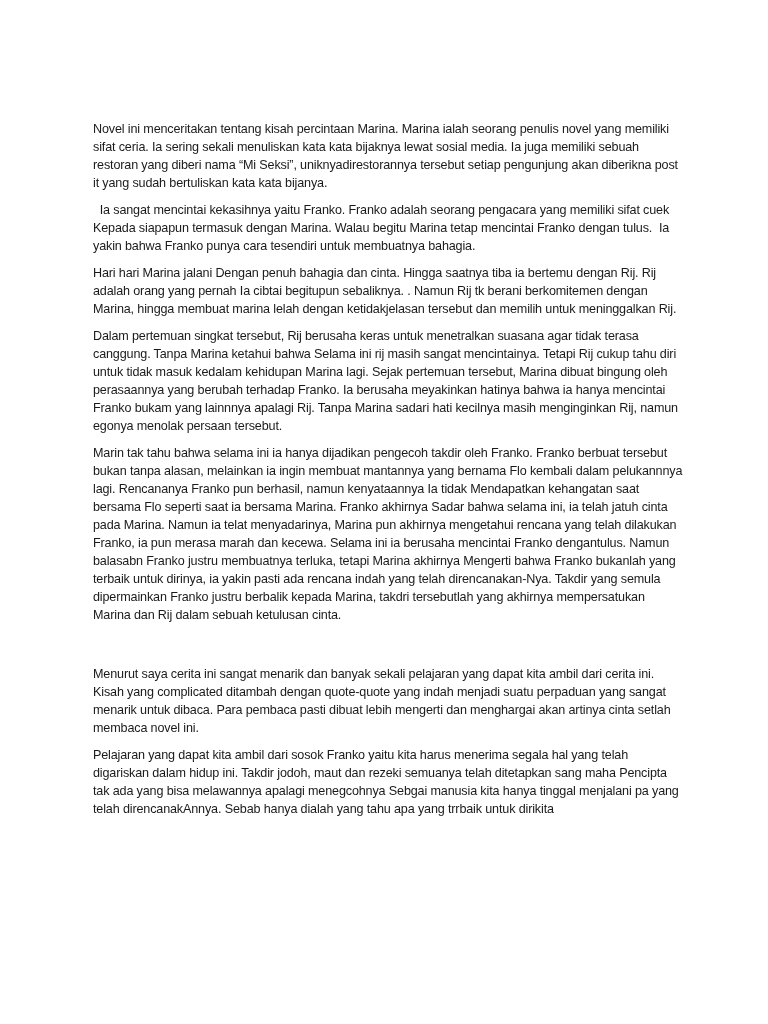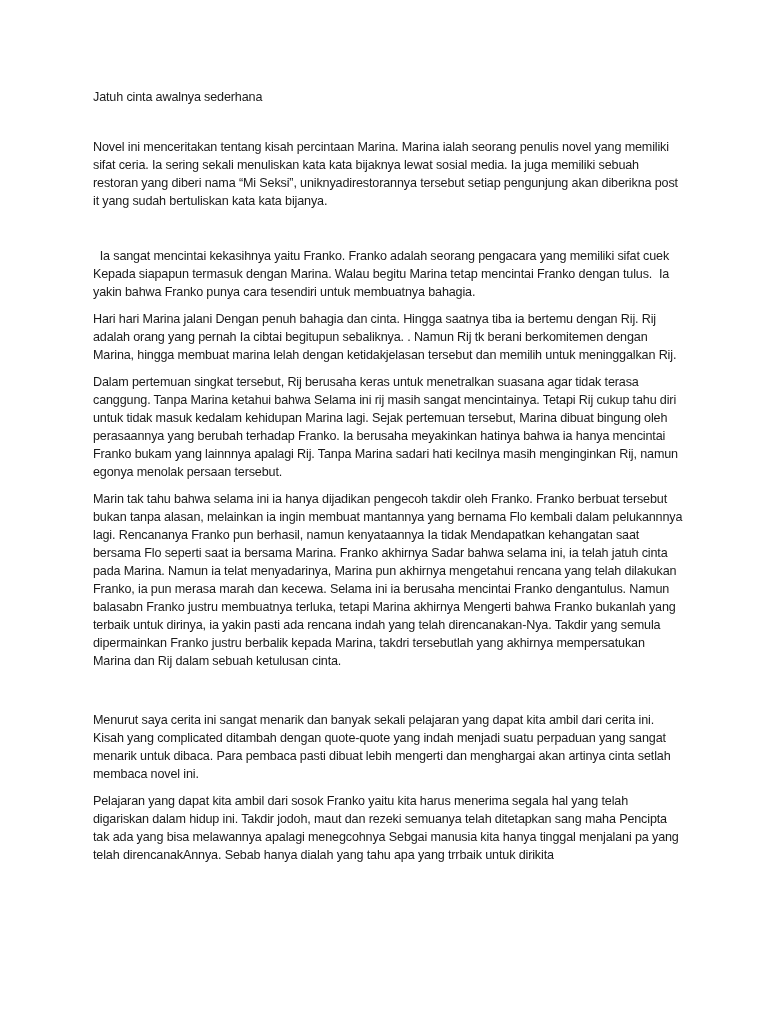--- a/index.html
+++ b/index.html
@@ -20,26 +20,25 @@
   p { margin: 0; }
   .gap-title { height: 32px; }
   .gap-para { height: 9px; }
   .gap-big { height: 32px; }
 </style>
 </head>
 <body>
 
 <div class="page">
   <div class="content">
-    <p class="title">Jatuh cinta awalnya sederhana</p>
     <div class="gap-title"></div>
 
     <p>Novel ini menceritakan tentang kisah percintaan Marina. Marina ialah seorang penulis novel yang memiliki sifat ceria. Ia sering sekali menuliskan kata kata bijaknya lewat sosial media. Ia juga memiliki sebuah restoran yang diberi nama “Mi Seksi”, uniknyadirestorannya tersebut setiap pengunjung akan diberikna post it yang sudah bertuliskan kata kata bijanya.</p>
     <div class="gap-para"></div>
-    <p style="white-space: pre-wrap; margin-top: 28px;">  Ia sangat mencintai kekasihnya yaitu Franko. Franko adalah seorang pengacara yang memiliki sifat cuek Kepada siapapun termasuk dengan Marina. Walau begitu Marina tetap mencintai Franko dengan tulus.  Ia yakin bahwa Franko punya cara tesendiri untuk membuatnya bahagia.</p>
+    <p style="white-space: pre-wrap;">  Ia sangat mencintai kekasihnya yaitu Franko. Franko adalah seorang pengacara yang memiliki sifat cuek Kepada siapapun termasuk dengan Marina. Walau begitu Marina tetap mencintai Franko dengan tulus.  Ia yakin bahwa Franko punya cara tesendiri untuk membuatnya bahagia.</p>
     <div class="gap-para"></div>
     <p>Hari hari Marina jalani Dengan penuh bahagia dan cinta.  Hingga saatnya tiba ia bertemu dengan Rij. Rij adalah orang yang pernah Ia cibtai begitupun sebaliknya. .  Namun Rij tk berani berkomitemen dengan Marina, hingga membuat marina lelah dengan ketidakjelasan tersebut dan memilih untuk meninggalkan Rij.</p>
     <div class="gap-para"></div>
     <p>Dalam pertemuan singkat tersebut, Rij berusaha keras untuk menetralkan suasana agar tidak terasa canggung. Tanpa Marina ketahui bahwa Selama ini rij  masih sangat mencintainya. Tetapi Rij cukup tahu diri untuk tidak masuk kedalam kehidupan Marina lagi. Sejak pertemuan tersebut, Marina dibuat bingung oleh perasaannya yang berubah terhadap Franko. Ia berusaha meyakinkan hatinya bahwa  ia hanya mencintai Franko bukam yang lainnnya apalagi Rij.  Tanpa Marina sadari hati kecilnya masih menginginkan Rij,  namun egonya menolak persaan tersebut.</p>
     <div class="gap-para"></div>
     <p>Marin tak tahu bahwa selama ini ia hanya dijadikan pengecoh takdir oleh Franko. Franko berbuat tersebut bukan tanpa alasan,  melainkan ia ingin membuat mantannya yang bernama Flo kembali dalam pelukannnya lagi. Rencananya Franko pun berhasil, namun kenyataannya Ia tidak Mendapatkan kehangatan saat bersama Flo seperti saat ia bersama Marina. Franko akhirnya Sadar bahwa selama ini,  ia telah jatuh cinta pada Marina. Namun ia telat menyadarinya,  Marina pun akhirnya mengetahui rencana yang telah dilakukan Franko,  ia pun merasa marah dan kecewa. Selama ini ia berusaha mencintai Franko dengantulus. Namun balasabn Franko justru membuatnya terluka, tetapi Marina akhirnya Mengerti bahwa Franko bukanlah yang terbaik untuk dirinya, ia yakin pasti ada rencana indah yang telah direncanakan-Nya. Takdir yang semula dipermainkan Franko justru berbalik kepada Marina, takdri tersebutlah yang akhirnya mempersatukan Marina dan Rij dalam sebuah ketulusan cinta.</p>
 
     <div class="gap-big"></div>
     <div class="gap-para"></div>
     <p>Menurut saya cerita ini sangat menarik dan banyak sekali pelajaran yang dapat kita ambil dari cerita ini. Kisah yang complicated ditambah dengan quote-quote yang indah menjadi suatu perpaduan yang sangat menarik untuk dibaca. Para pembaca pasti dibuat lebih mengerti dan menghargai akan artinya cinta setlah membaca novel ini.</p>

